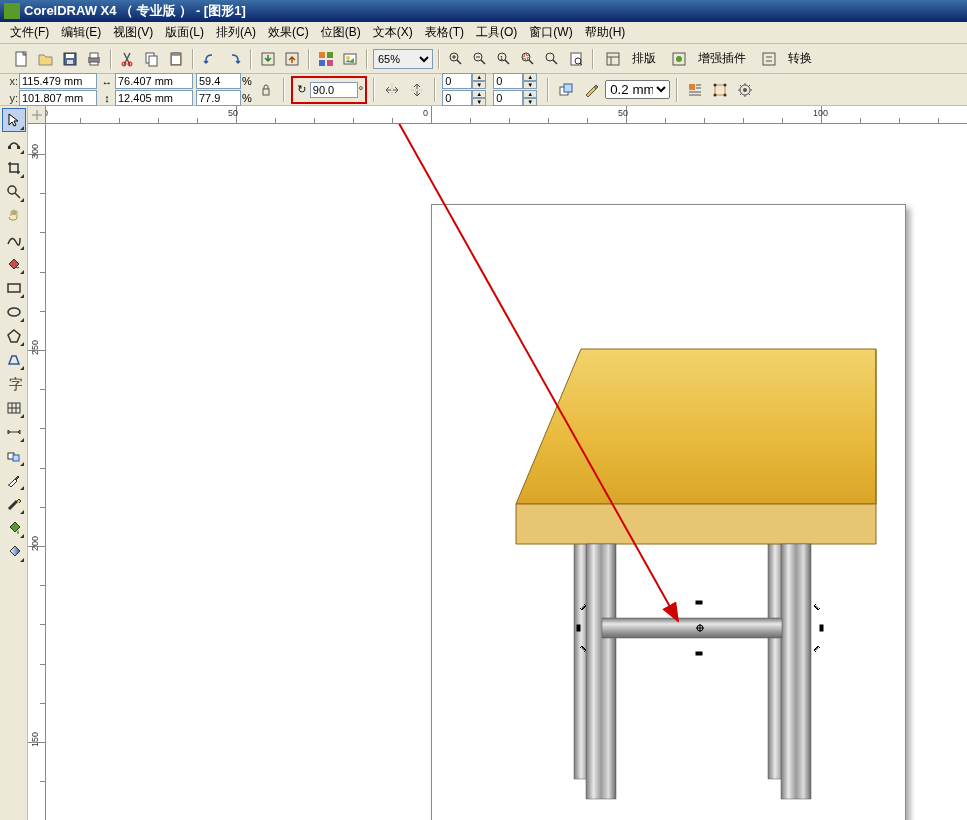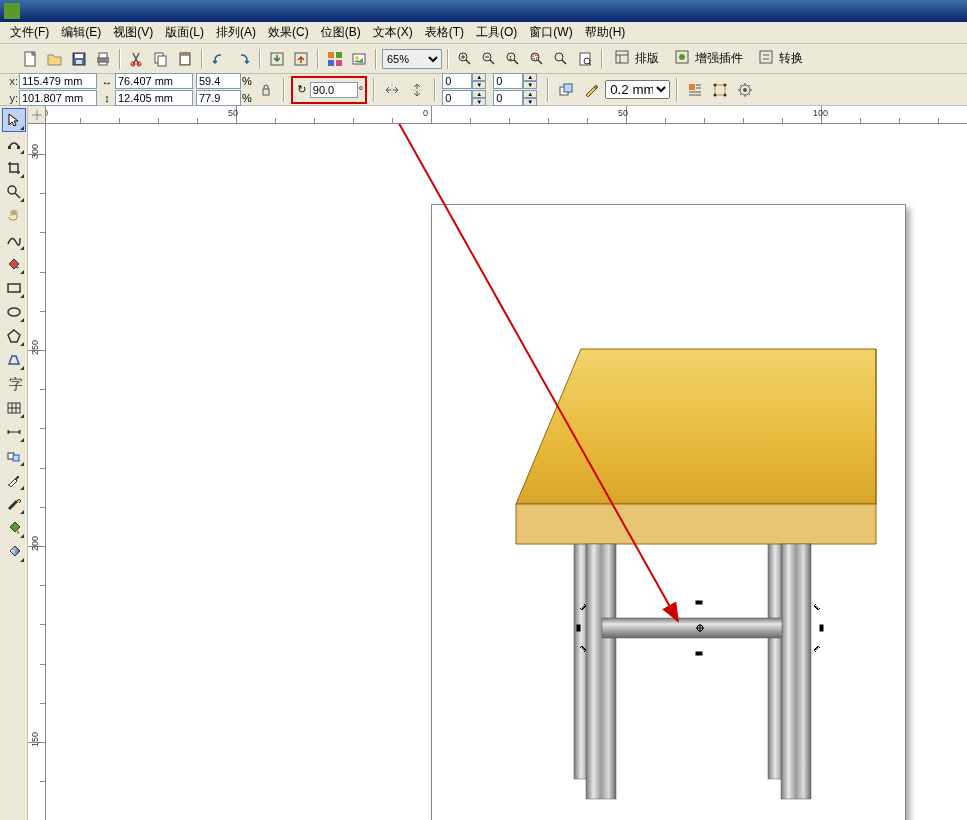--- a/index.html
+++ b/index.html
@@ -7,26 +7,26 @@
 
 
 .titlebar { height: 22px; background: linear-gradient(to bottom, #3a6ea5, #0a246a); color: white; display: flex; align-items: center; padding: 0 4px; font-weight: bold; font-size: 13px; }
 .titlebar .appicon { width: 16px; height: 16px; background: #5a9a2a; margin-right: 4px; display: inline-block; }
 
 
 .menubar { height: 22px; background: #ece9d8; border-bottom: 1px solid #c0c0b0; display: flex; align-items: center; padding: 0 4px; }
 .menubar .menuitem { padding: 2px 6px; cursor: default; }
 
 
-.toolbar { height: 30px; background: #ece9d8; border-bottom: 1px solid #c0c0b0; display: flex; align-items: center; padding: 2px 20px; gap: 2px; }
+.toolbar { height: 30px; background: #ece9d8; border-bottom: 1px solid #c0c0b0; display: flex; align-items: center; padding: 2px 11px; gap: 2px; }
 .toolbar .tbtn { width: 22px; height: 22px; display: flex; align-items: center; justify-content: center; cursor: default; border: 1px solid transparent; }
 .toolbar .sep { width: 2px; height: 20px; border-left: 1px solid #aca899; border-right: 1px solid #fff; margin: 0 3px; }
 .toolbar select, .toolbar input { font-size: 11px; height: 20px; border: 1px solid #7f9db9; }
 .toolbar .combo { width: 60px; }
-.toolbar .textbtn { padding: 2px 6px; border: 1px solid transparent; cursor: default; display: flex; align-items: flex-start; gap: 6px; }
+.toolbar .textbtn { padding: 2px 6px; border: 1px solid transparent; cursor: default; display: flex; align-items: center; gap: 12px; }
 
 
 .propbar { height: 32px; background: #ece9d8; border-bottom: 1px solid #c0c0b0; display: flex; align-items: center; padding: 2px 4px; gap: 3px; font-size: 11px; }
 .propbar .lbl { width: 14px; text-align: right; color: #333; }
 .propbar input { width: 78px; height: 16px; font-size: 11px; border: 1px solid #7f9db9; padding: 0 2px; background: white; }
 .propbar .stack { display: flex; flex-direction: column; gap: 1px; }
 .propbar .sgrp { display: flex; align-items: center; gap: 1px; }
 .propbar .ico { width: 14px; height: 14px; display: inline-flex; align-items: center; justify-content: center; }
 .propbar .sep { width: 2px; height: 24px; border-left: 1px solid #aca899; border-right: 1px solid #fff; margin: 0 3px; }
 .propbar .tbtn { width: 22px; height: 22px; display: flex; align-items: center; justify-content: center; border: 1px solid transparent; }
@@ -61,20 +61,21 @@
 
 
 svg { display: block; }
 
 </style>
 </head>
 <body>
 
 <div class="titlebar">
   <span class="appicon"></span>
+  <span>CorelDRAW X4 （ 专业版 ） - [图形1]</span>
 </div>
 
 <div class="menubar">
   <span class="menuitem">文件(F)</span>
   <span class="menuitem">编辑(E)</span>
   <span class="menuitem">视图(V)</span>
   <span class="menuitem">版面(L)</span>
   <span class="menuitem">排列(A)</span>
   <span class="menuitem">效果(C)</span>
   <span class="menuitem">位图(B)</span>

